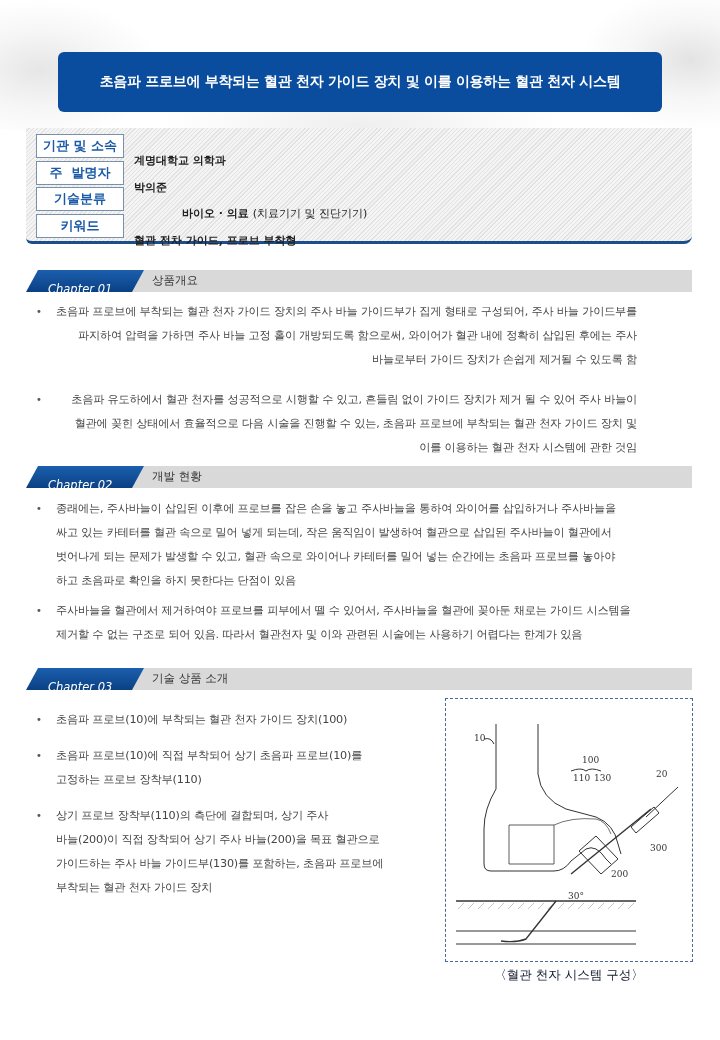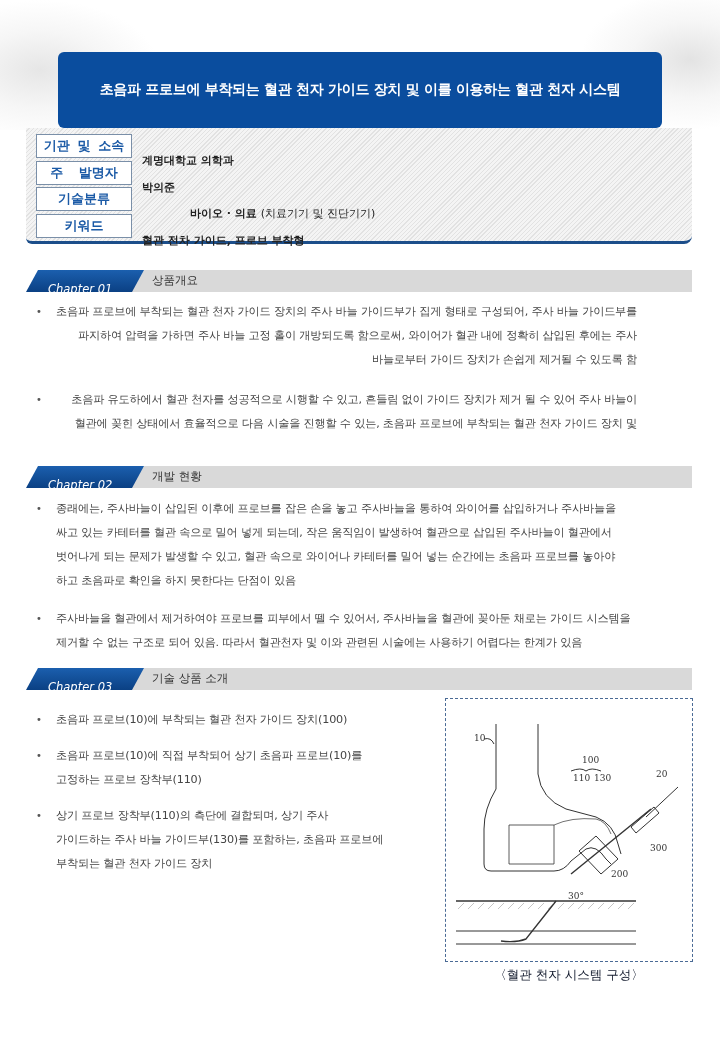--- a/index.html
+++ b/index.html
@@ -8,36 +8,36 @@
 
   .sky {
     position: absolute; left: 0; top: 0; width: 720px; height: 130px;
     background:
       radial-gradient(ellipse 120px 70px at 40px 70px, #e6e6e6 0%, rgba(240,240,240,0.6) 55%, rgba(255,255,255,0) 100%),
       radial-gradient(ellipse 110px 70px at 690px 60px, #e3e3e3 0%, rgba(240,240,240,0.6) 55%, rgba(255,255,255,0) 100%),
       radial-gradient(ellipse 200px 40px at 360px 125px, rgba(235,235,235,0.8) 0%, rgba(255,255,255,0) 100%);
   }
 
   .title-bar {
-    position: absolute; left: 58px; top: 52px; width: 604px; height: 76px;
+    position: absolute; left: 58px; top: 52px; width: 604px; height: 60px;
     background: #0a4d9e; border-radius: 6px;
     display: flex; align-items: center; justify-content: center;
   }
   .title-bar span { color: #fff; font-size: 14px; font-weight: bold; letter-spacing: -0.3px; }
 
   .info-box {
     position: absolute; left: 26px; top: 128px; width: 666px; height: 116px;
     background: repeating-linear-gradient(135deg, #f4f4f4 0px, #f4f4f4 2px, #e2e2e2 2px, #e2e2e2 3px);
     border-bottom: 3px solid #1c4e8a; border-bottom-right-radius: 8px; border-bottom-left-radius: 6px;
   }
   .info-row { position: absolute; left: 10px; height: 24px; display: flex; align-items: center; }
   .info-label {
-    width: 96px; height: 24px; background: #fff; border: 1px solid #7a8fa8;
+    width: 88px; height: 24px; background: #fff; border: 1px solid #7a8fa8;
     display: flex; align-items: center; justify-content: center;
-    color: #1b5aa6; font-size: 13px; font-weight: bold; font-family: Liberation Mono, monospace;
+    color: #1b5aa6; font-size: 13px; font-weight: bold;
   }
   .info-value { margin-left: 10px; font-size: 11px; font-weight: bold; color: #222; margin-top: 28px; }
   .info-value .paren { font-weight: normal; }
 
   .chapter { position: absolute; left: 26px; width: 666px; height: 22px; }
   .chapter-bg { position: absolute; left: 100px; top: 0; width: 566px; height: 22px; background: #d9d9d9; }
   .chapter-tab {
     position: absolute; left: 0; top: 0; width: 118px; height: 38px;
     background: linear-gradient(180deg, #1b5fae 0%, #0a3f82 60%, #08306a 100%);
     clip-path: polygon(12px 0, 118px 0, 106px 22px, 0 22px);
@@ -96,38 +96,39 @@
 </div>
 <ul class="bullets" style="top:300px;text-align:right;">
   <li>
     <div>초음파 프로브에 부착되는 혈관 천자 가이드 장치의 주사 바늘 가이드부가 집게 형태로 구성되어, 주사 바늘 가이드부를</div>
     <div>파지하여 압력을 가하면 주사 바늘 고정 홀이 개방되도록 함으로써, 와이어가 혈관 내에 정확히 삽입된 후에는 주사</div>
     <div>바늘로부터 가이드 장치가 손쉽게 제거될 수 있도록 함</div>
   </li>
   <li style="margin-top:16px;">
     <div>초음파 유도하에서 혈관 천자를 성공적으로 시행할 수 있고, 흔들림 없이 가이드 장치가 제거 될 수 있어 주사 바늘이</div>
     <div>혈관에 꽂힌 상태에서 효율적으로 다음 시술을 진행할 수 있는, 초음파 프로브에 부착되는 혈관 천자 가이드 장치 및</div>
+    <div>이를 이용하는 혈관 천자 시스템에 관한 것임</div>
   </li>
 </ul>
 
 <div class="chapter" style="top:466px;text-decoration:underline;">
   <div class="chapter-bg"></div>
   <div class="chapter-tab">
       <span>Chapter 02</span>
     </div>
   <div class="chapter-title">개발 현황</div>
 </div>
 <ul class="bullets" style="top:497px;">
   <li>
     <div>종래에는, 주사바늘이 삽입된 이후에 프로브를 잡은 손을 놓고 주사바늘을 통하여 와이어를 삽입하거나 주사바늘을</div>
     <div>싸고 있는 카테터를 혈관 속으로 밀어 넣게 되는데, 작은 움직임이 발생하여 혈관으로 삽입된 주사바늘이 혈관에서</div>
     <div>벗어나게 되는 문제가 발생할 수 있고, 혈관 속으로 와이어나 카테터를 밀어 넣는 순간에는 초음파 프로브를 놓아야</div>
     <div>하고 초음파로 확인을 하지 못한다는 단점이 있음</div>
   </li>
-  <li style="margin-top:14px;">
+  <li style="margin-top:6px;">
     <div>주사바늘을 혈관에서 제거하여야 프로브를 피부에서 뗄 수 있어서, 주사바늘을 혈관에 꽂아둔 채로는 가이드 시스템을</div>
     <div>제거할 수 없는 구조로 되어 있음. 따라서 혈관천자 및 이와 관련된 시술에는 사용하기 어렵다는 한계가 있음</div>
   </li>
 </ul>
 
 <div class="chapter" style="top:668px;">
   <div class="chapter-bg"></div>
   <div class="chapter-tab">
       <span>Chapter 03</span>
     </div>
@@ -136,20 +137,21 @@
 <ul class="bullets" style="top:708px; width:400px;">
   <li>
     <div>초음파 프로브(10)에 부착되는 혈관 천자 가이드 장치(100)</div>
   </li>
   <li style="margin-top:12px;">
     <div>초음파 프로브(10)에 직접 부착되어 상기 초음파 프로브(10)를</div>
     <div>고정하는 프로브 장착부(110)</div>
   </li>
   <li style="margin-top:12px;">
     <div>상기 프로브 장착부(110)의 측단에 결합되며, 상기 주사</div>
+    <div>바늘(200)이 직접 장착되어 상기 주사 바늘(200)을 목표 혈관으로</div>
     <div>가이드하는 주사 바늘 가이드부(130)를 포함하는, 초음파 프로브에</div>
     <div>부착되는 혈관 천자 가이드 장치</div>
   </li>
 </ul>
 
 <div class="figure-box">
   <svg width="246" height="262" viewBox="0 0 246 262" style="font-family:'DejaVu Serif', serif;">
     <g fill="none" stroke="#333" stroke-width="1">
 
       <path d="M50 25 L50 90 Q38 110 38 130 L38 165 Q38 172 45 172 L108 172 Q118 172 125 162 L140 150 Q150 145 160 160 L165 165"></path>

